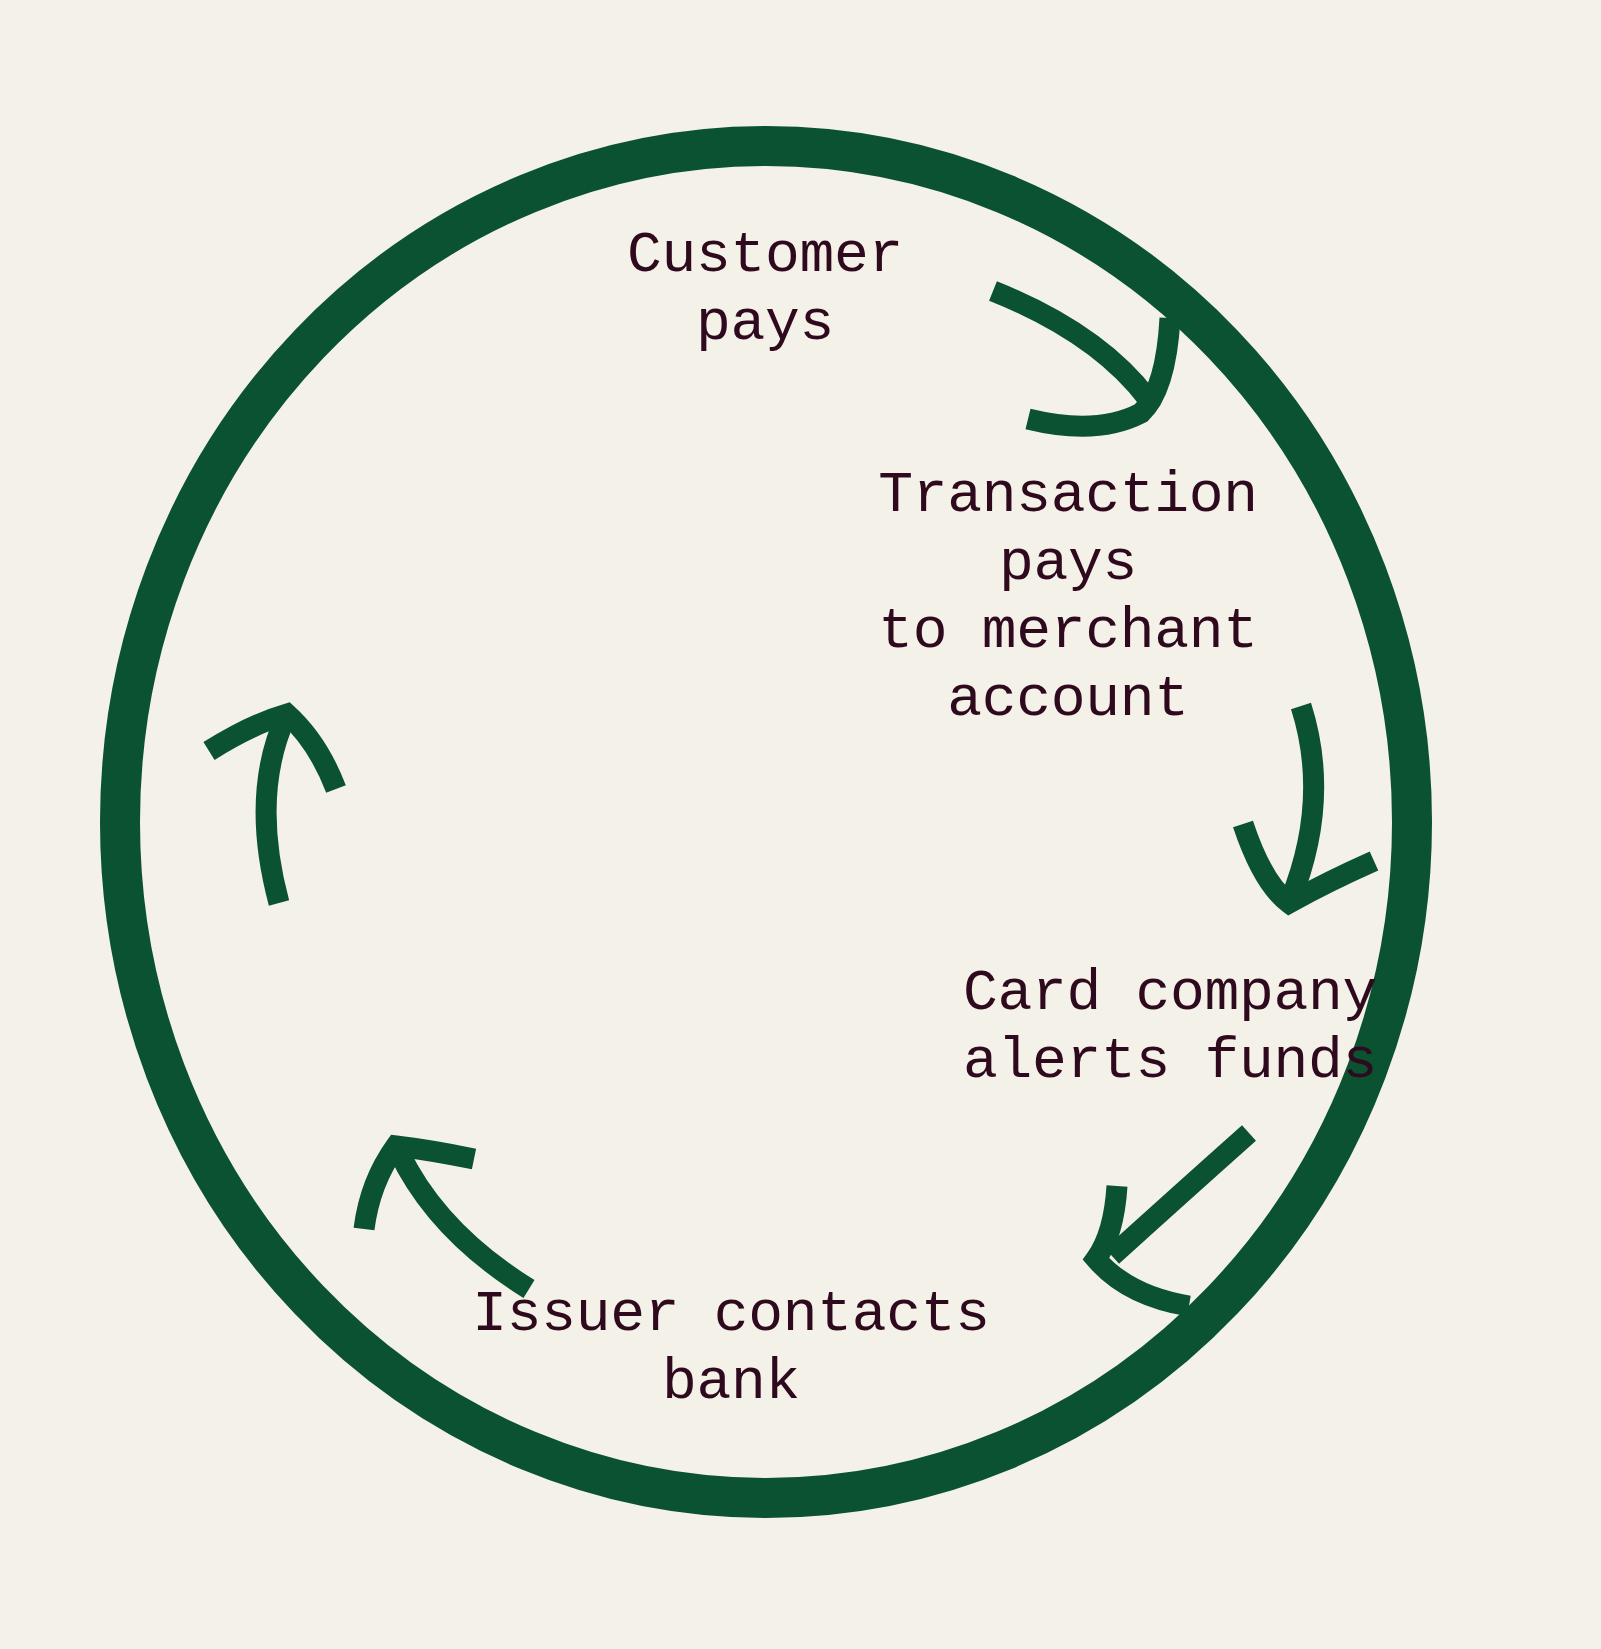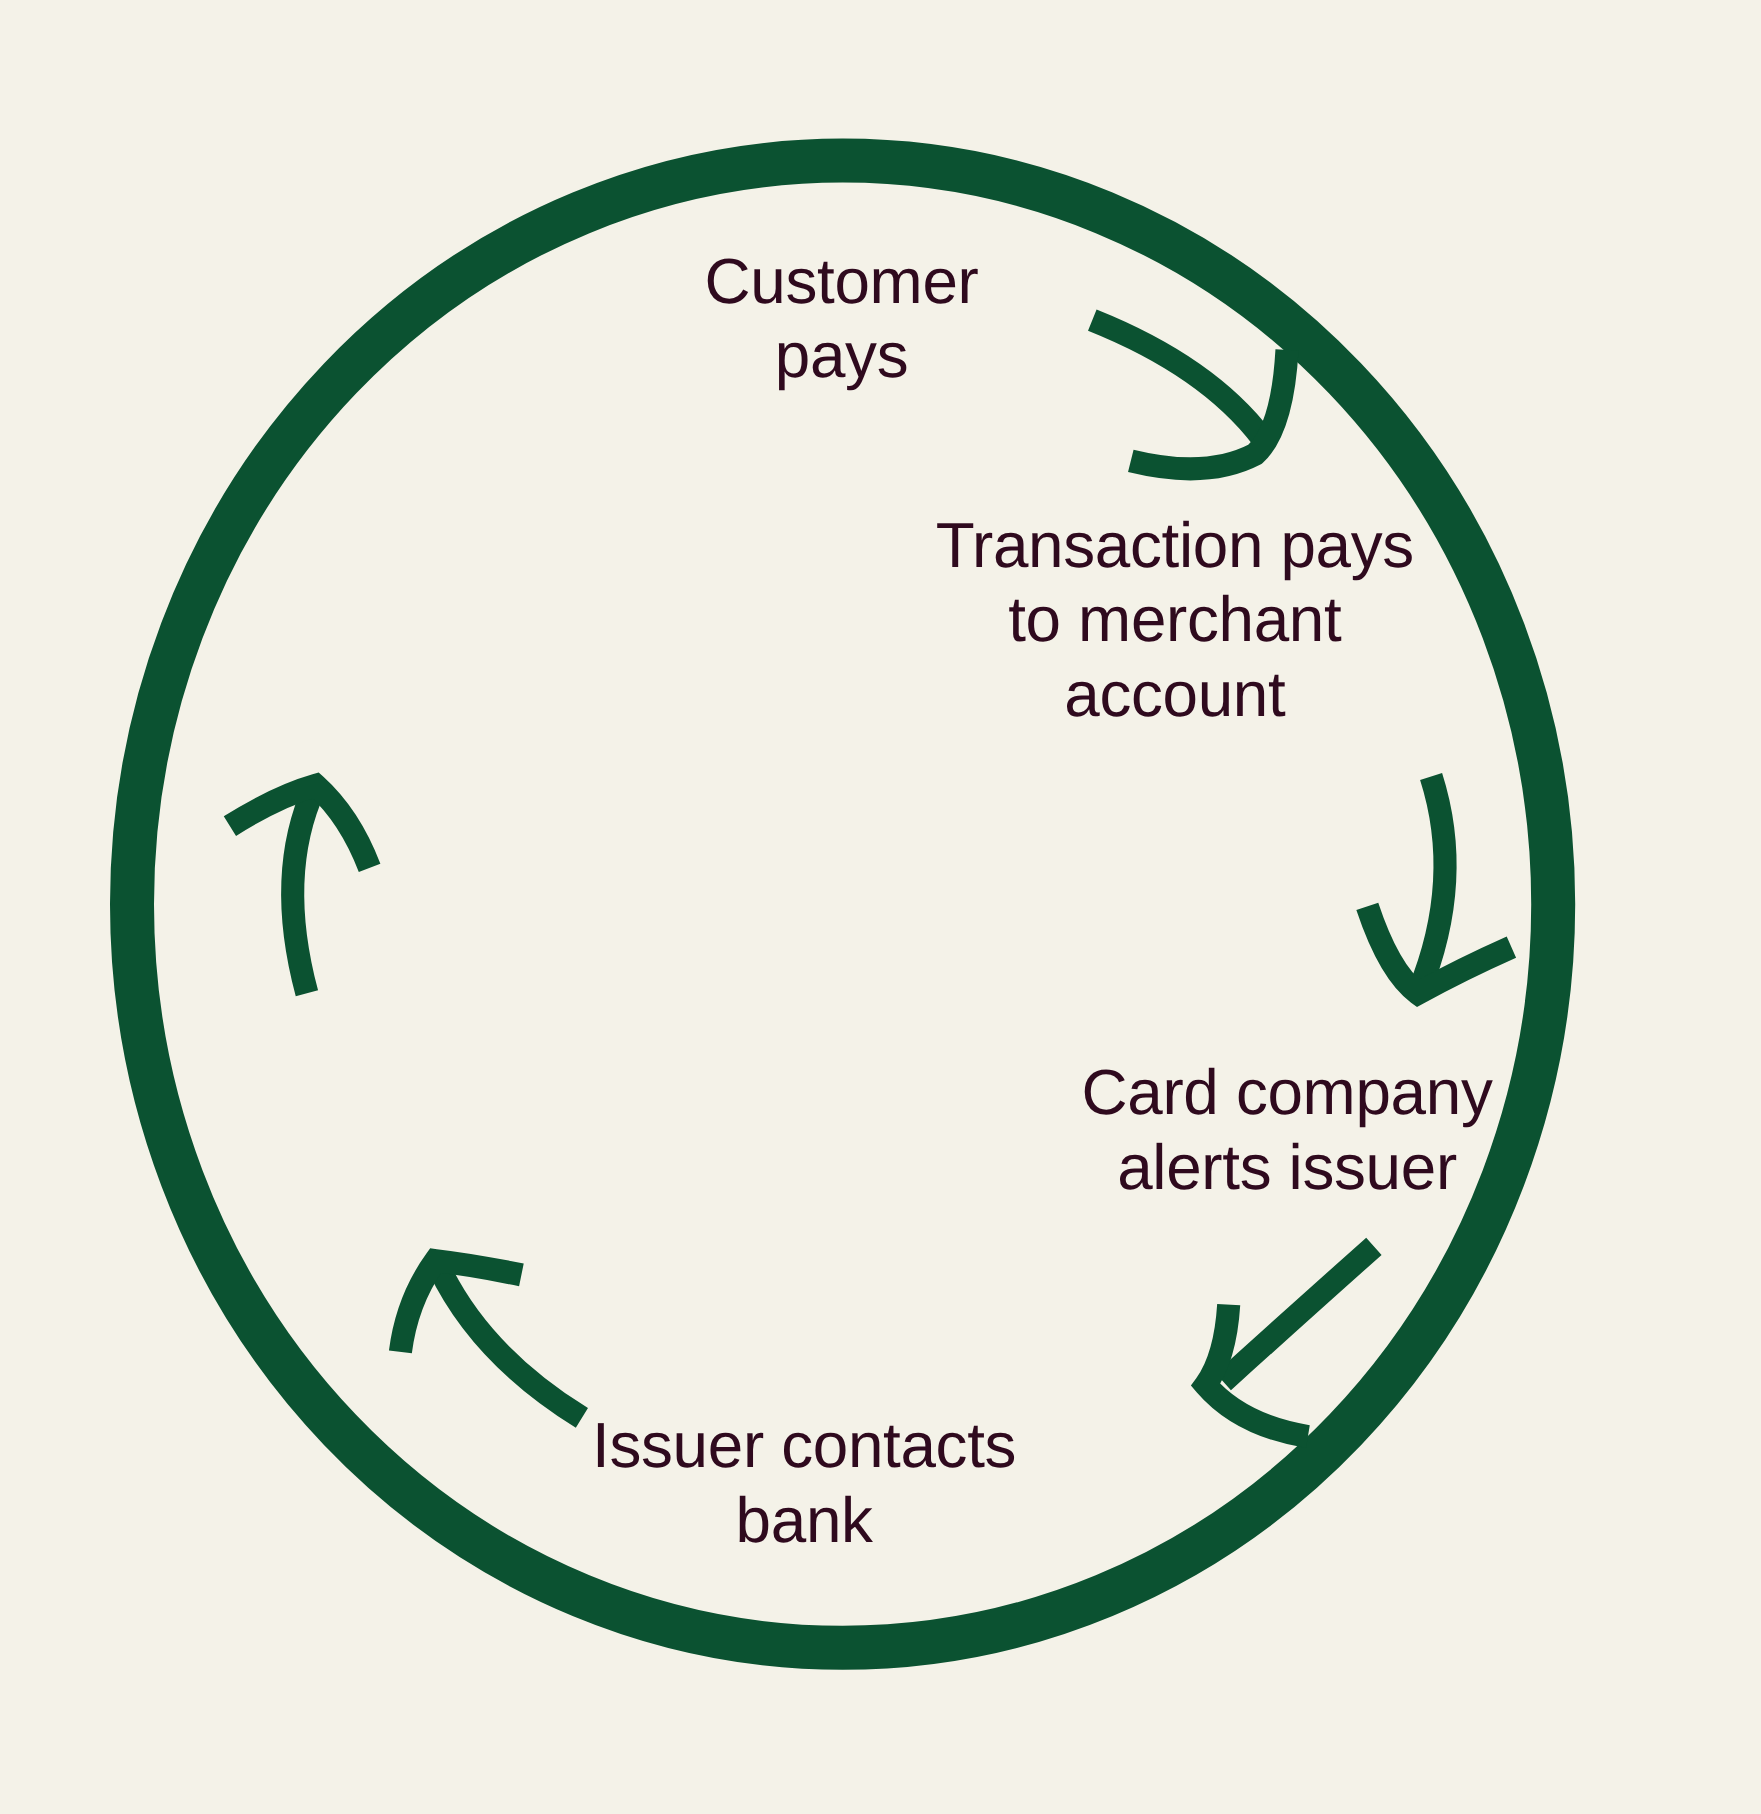--- a/index.html
+++ b/index.html
@@ -11,21 +11,21 @@
     margin: 0;
     padding: 0;
     background: var(--bg);
   }
   .canvas {
     position: relative;
     width: 1601px;
     height: 1649px;
     background: var(--bg);
     overflow: hidden;
-    font-family: Liberation Sans, sans-serif;
+    font-family: Liberation Mono, monospace;
   }
   .gfx {
     position: absolute;
     top: 0;
     left: 0;
   }
   .ring {
     fill: none;
     stroke: var(--green);
     stroke-width: 40;
@@ -85,20 +85,20 @@
   </svg>
 
   <div class="step-label" style="left:765px; top:222px;">Customer
 pays</div>
 
   <div class="step-label" style="left:1068px; top:462px;">Transaction pays
 to merchant
 account</div>
 
   <div class="step-label" style="left:1170px; top:960px;">Card company
-alerts issuer</div>
+alerts funds</div>
 
   <div class="step-label" style="left:731px; top:1281px;">Issuer contacts
 bank</div>
 
 
 
 </div>
 
 </body></html>

